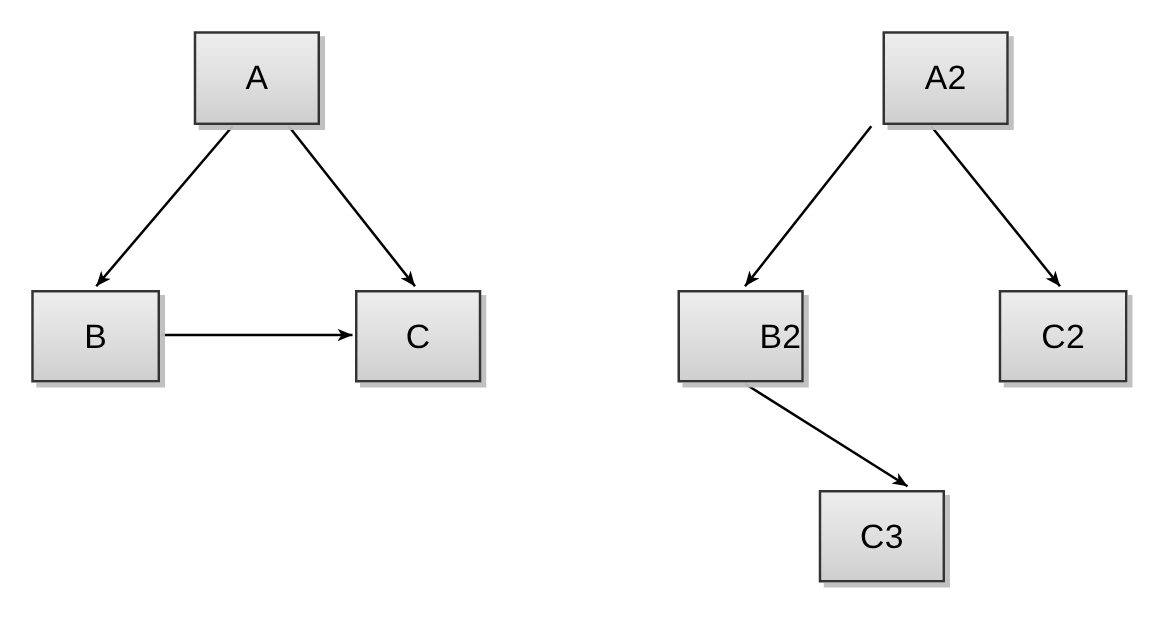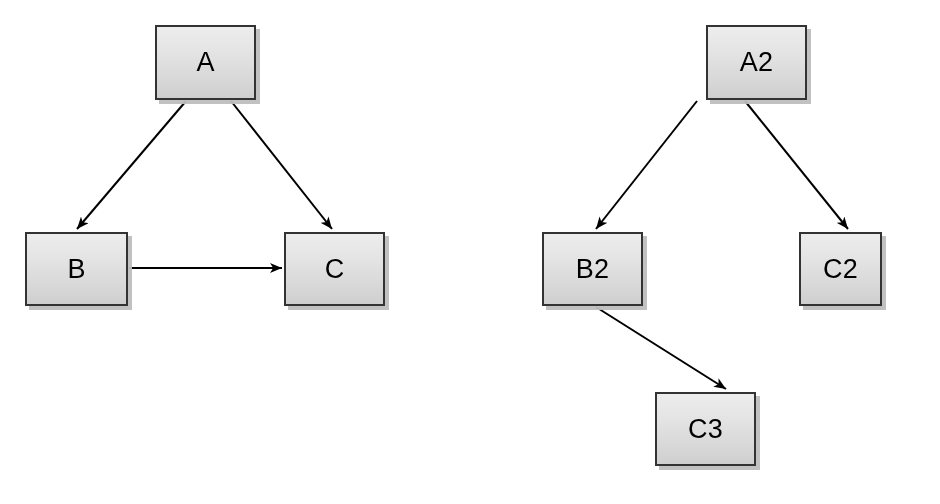--- a/index.html
+++ b/index.html
@@ -74,24 +74,24 @@
       </div>
       <div class="node" style="left: 25px; top: 232px; width: 103px; height: 74px;">
         <span class="node-label">B</span>
       </div>
       <div class="node" style="left: 284px; top: 232px; width: 101px; height: 74px;">
         <span class="node-label">C</span>
       </div>
       <div class="node" style="left: 670px; top: 25px; width: 101px; height: 75px; margin-left: 36px;">
         <span class="node-label">A2</span>
       </div>
-      <div class="node" style="left: 542px; top: 232px; width: 101px; height: 74px;">
+      <div class="node" style="left: 542px; top: 232px; width: 101px; height: 74px; justify-content: flex-end;">
         <span class="node-label">B2</span>
       </div>
-      <div class="node" style="left: 799px; top: 232px; width: 83px; height: 74px;">
+      <div class="node" style="left: 799px; top: 232px; width: 103px; height: 74px;">
         <span class="node-label">C2</span>
       </div>
       <div class="node" style="left: 655px; top: 392px; width: 101px; height: 74px;">
         <span class="node-label">C3</span>
       </div>
     </div>
 
 </div>
 
 </body></html>

